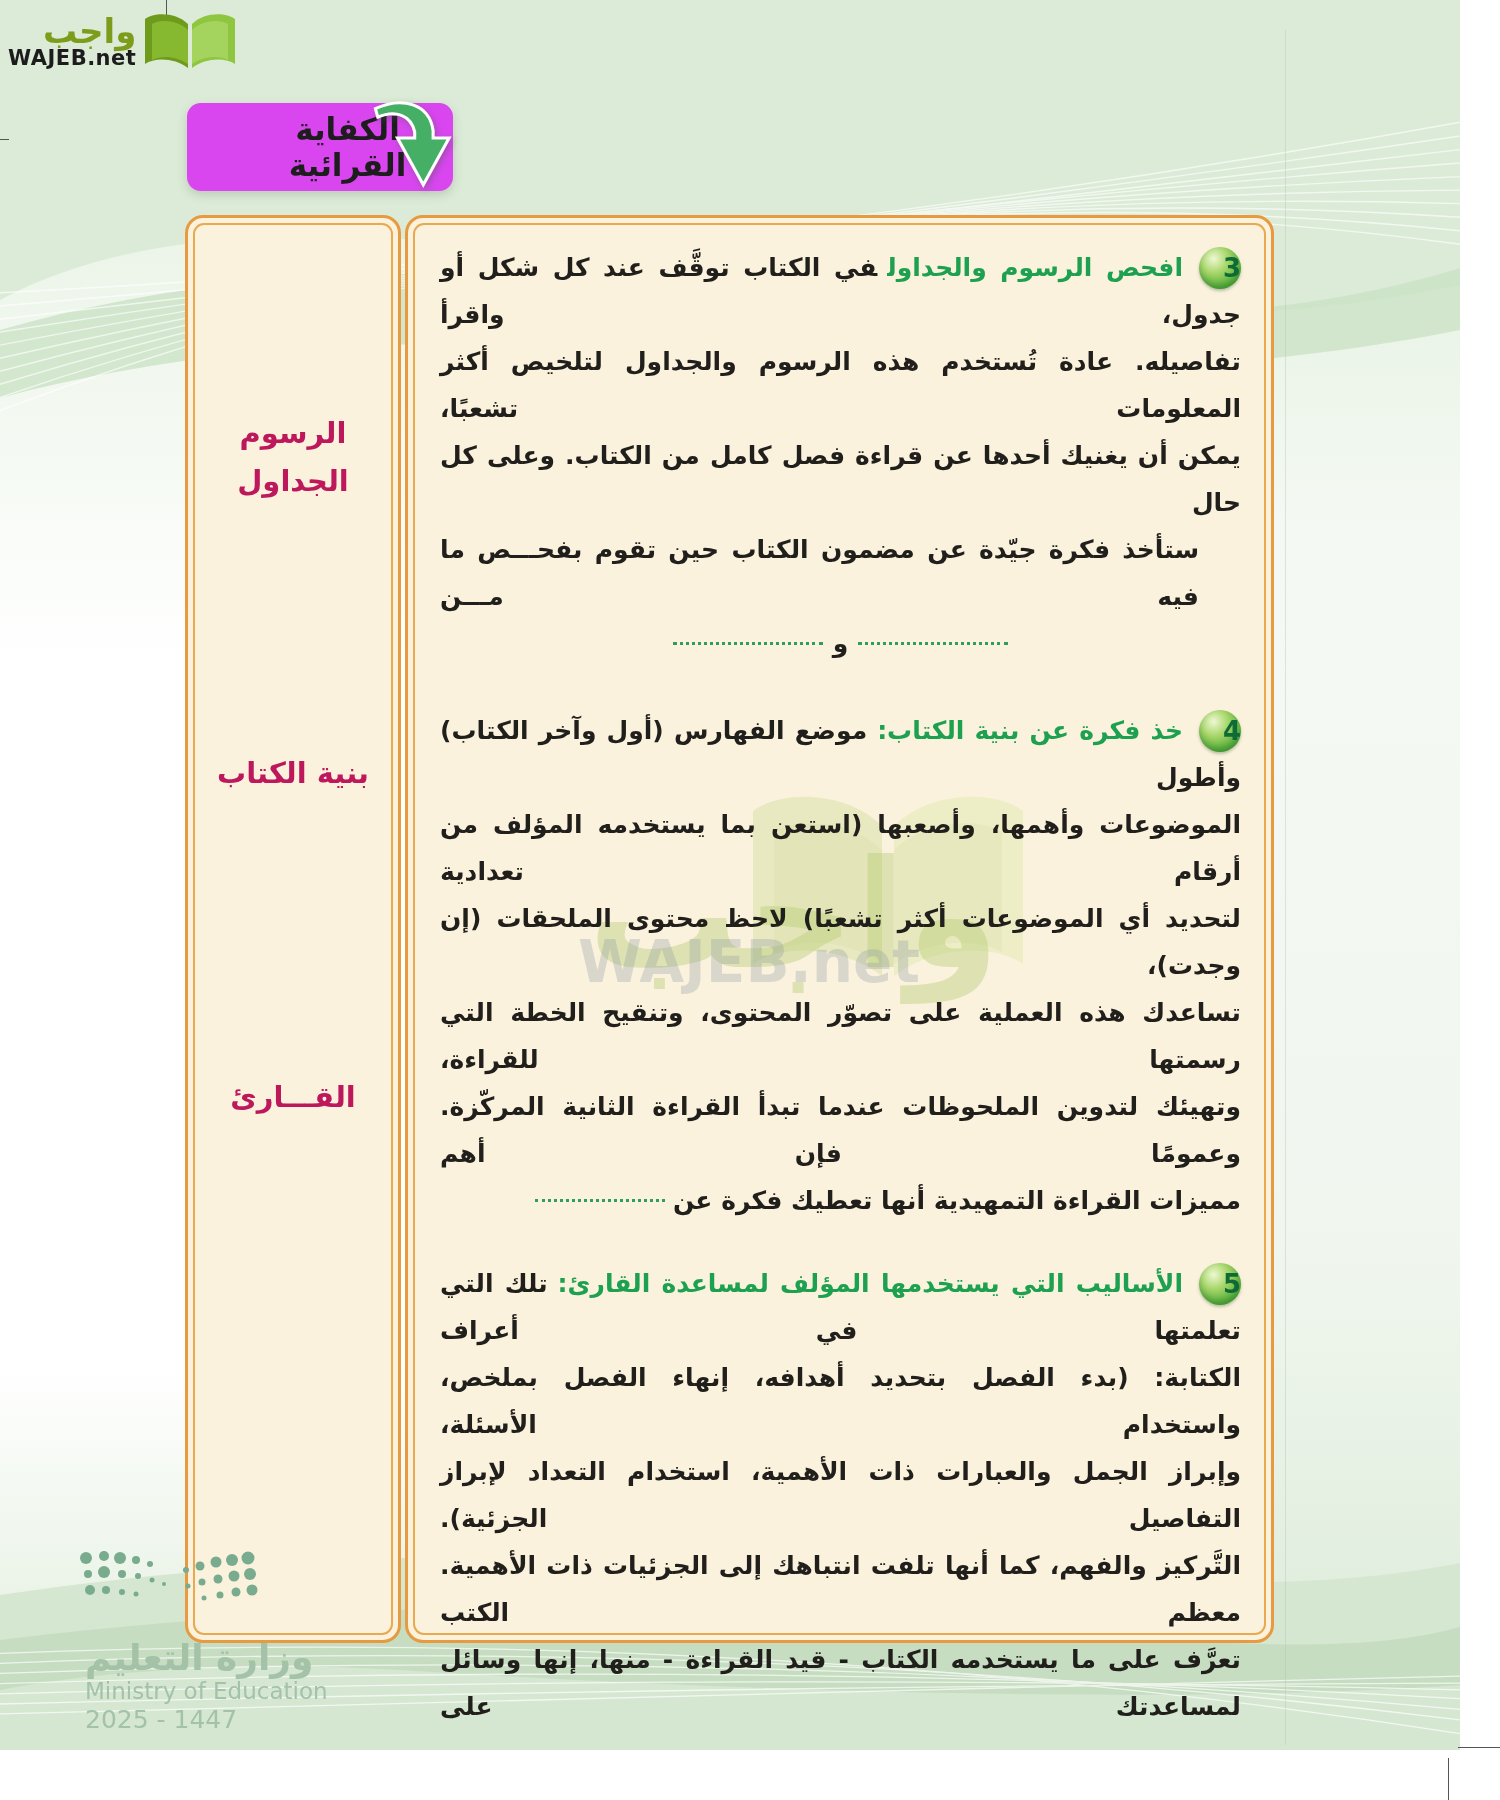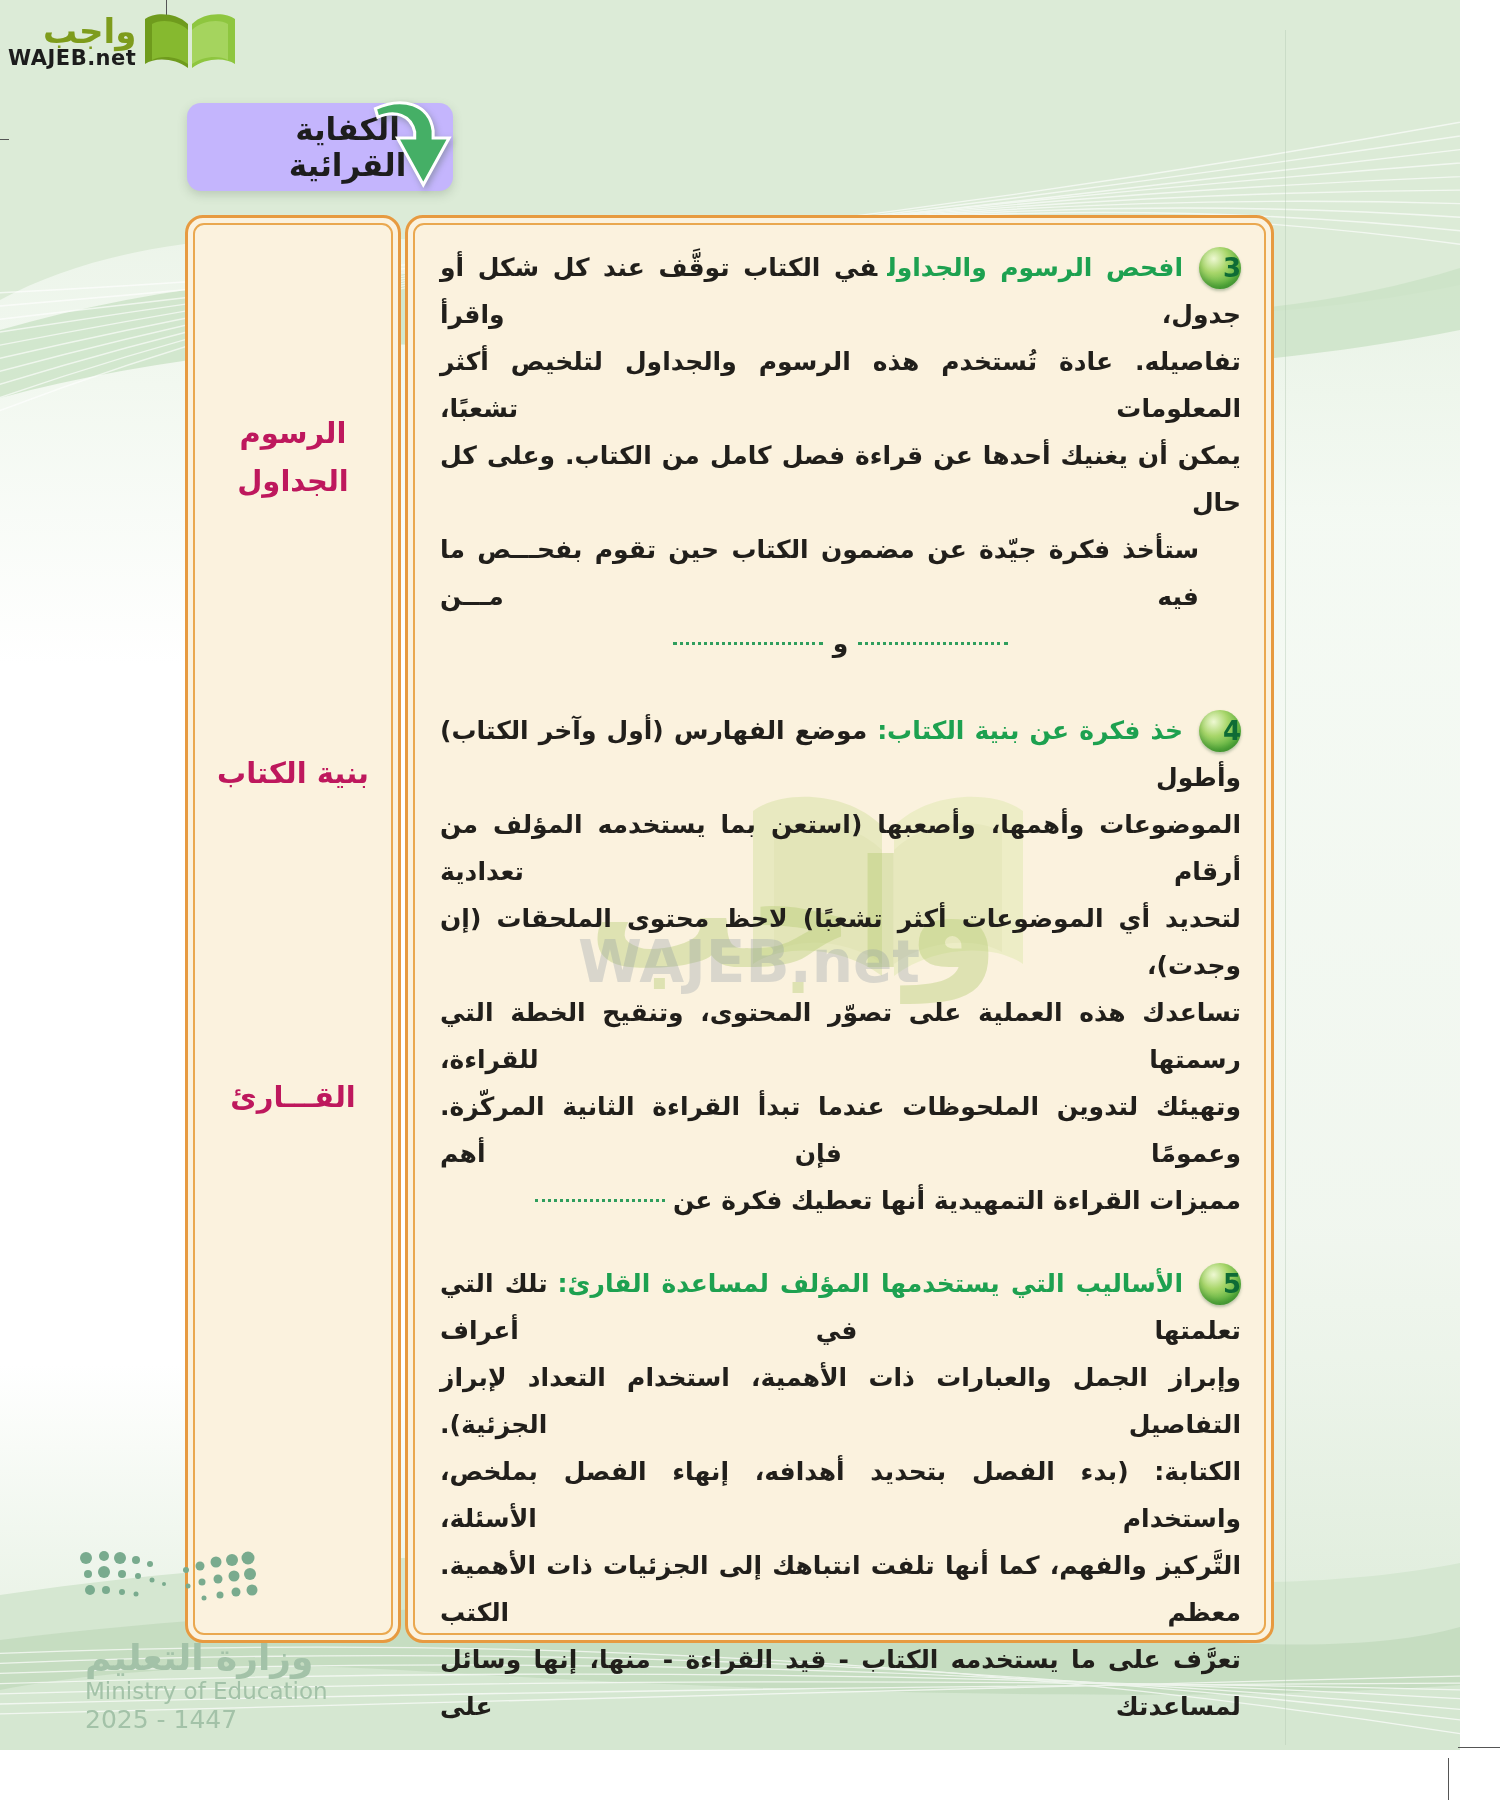--- a/index.html
+++ b/index.html
@@ -12,21 +12,21 @@
      background:linear-gradient(180deg,#dcebd7,#f3f9f2 30%,#eef5ec 70%,#d9e9d5);opacity:.85;}
   svg.waves{position:absolute;left:0;display:block;}
   .hairline{position:absolute;left:1285px;top:30px;width:1px;height:1715px;background:#aec6ae;opacity:.4;}
   .crop{position:absolute;background:#555;}
   
   .brand{position:absolute;left:8px;top:10px;display:flex;align-items:flex-start;}
   .brand-txt{display:flex;flex-direction:column;align-items:flex-end;margin-top:6px;}
   .brand-ar{color:#7e9c1c;font-weight:bold;font-size:34px;line-height:30px;}
   .brand-en{color:#1c1c1c;font-weight:bold;font-size:21px;letter-spacing:.5px;}
   
-  .header-badge{position:absolute;left:187px;top:103px;width:266px;height:88px;background:#c4b5fd;
+  .header-badge{position:absolute;left:187px;top:103px;width:266px;height:88px;background:#d946ef;
      border-radius:14px;box-shadow:0 4px 10px rgba(90,110,90,.25);display:flex;align-items:center;justify-content:center;}
   .header-title{width:100%;text-align:center;padding-left:55px;font-size:31px;font-weight:bold;color:#1d1d1d;direction:rtl;}
   .header-arrow{position:absolute;left:368px;top:92px;width:86px;height:102px;filter:drop-shadow(2px 3px 3px rgba(60,90,60,.35));}
   
   .obox{position:absolute;background:#fbf2de;border:3px solid #e79a40;border-radius:18px;}
   .obox::before{content:"";position:absolute;inset:5px;border:2px solid #eaa84f;border-radius:11px;pointer-events:none;}
   #side-box{left:185px;top:215px;width:210px;height:1422px;}
   #main-box{left:405px;top:215px;width:863px;height:1422px;}
   .side-label{position:absolute;left:0;width:100%;text-align:center;color:#be185d;font-weight:bold;
      font-size:29px;direction:rtl;}
@@ -172,22 +172,22 @@
         <div class="tline just">وتهيئك لتدوين الملحوظات عندما تبدأ القراءة الثانية المركّزة. وعمومًا فإن أهم</div>
         <div class="tline">
           <span>مميزات القراءة التمهيدية أنها تعطيك فكرة عن</span><span class="dots w130"></span>
         </div>
       </div>
 
       <div class="sp2">
         <div class="tline just">
           <span class="badge">5</span><span class="green">الأساليب التي يستخدمها المؤلف لمساعدة القارئ:</span><span>تلك التي تعلمتها في أعراف</span>
         </div>
+        <div class="tline just">الكتابة: (بدء الفصل بتحديد أهدافه، إنهاء الفصل بملخص، واستخدام الأسئلة،</div>
         <div class="tline just">وإبراز الجمل والعبارات ذات الأهمية، استخدام التعداد لإبراز التفاصيل الجزئية).</div>
-        <div class="tline just">الكتابة: (بدء الفصل بتحديد أهدافه، إنهاء الفصل بملخص، واستخدام الأسئلة،</div>
         <div class="tline just">التَّركيز والفهم، كما أنها تلفت انتباهك إلى الجزئيات ذات الأهمية. معظم الكتب</div>
         <div class="tline just">تعرَّف على ما يستخدمه الكتاب - قيد القراءة - منها، إنها وسائل لمساعدتك على</div>
       </div>
 
     </div>
   </div>
 
   <svg style="position:absolute;left:78px;top:1548px;" width="200" height="72" viewBox="0 0 200 72" fill="#79ab8e">
     <circle cx="8" cy="10" r="6"></circle>
       <circle cx="26" cy="8" r="5"></circle>

